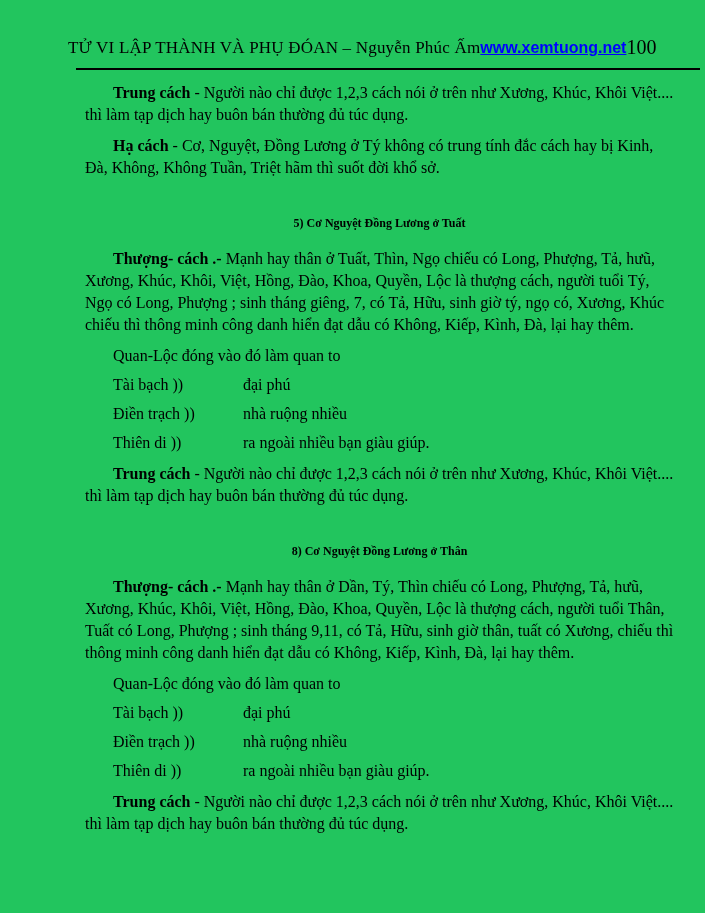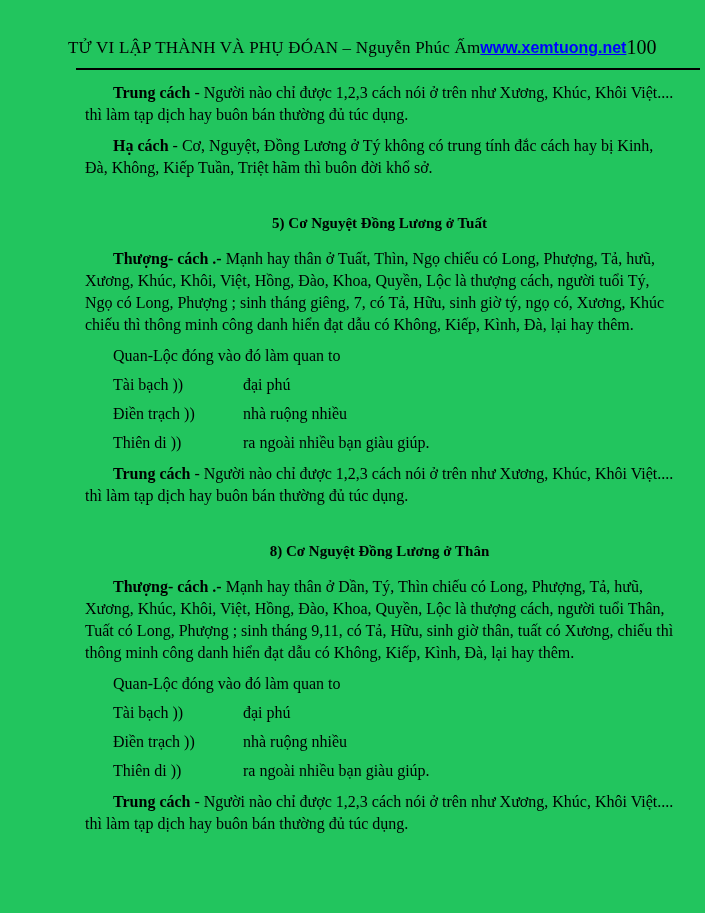--- a/index.html
+++ b/index.html
@@ -28,21 +28,21 @@
     color:#0000ff;
     text-decoration:underline;
     cursor:pointer;
   }
   .pageno{font-size:20px;color:#000;}
   .rule{border-top:2px solid #000;margin:9px 5px 0 76px;height:0;}
   .content{margin:12px 31px 0 85px;line-height:22px;text-align:left;}
   p.para{margin:9px 0;text-indent:28px;}
   p.para b{font-weight:bold;}
   h2.sect{
-    font-size:15px;
+    font-size:12px;
     font-weight:bold;
     text-align:center;
     margin:33px 0 14px 0;
   }
   .kv{display:flex;margin:7px 0;padding-left:28px;}
   .kv-label{min-width:130px;white-space:nowrap;}
   .kv-value{white-space:nowrap;}
 </style>
 </head>
 <body>
@@ -54,21 +54,21 @@
     <span class="header-right">
       <a class="header-link">www.xemtuong.net</a>
         <span class="pageno">100</span>
     </span>
   </div>
   <div class="rule"></div>
 
   <div class="content">
 
     <p class="para"><b>Trung cách</b><span> - Người nào chỉ được 1,2,3 cách nói ở trên như Xương, Khúc, Khôi Việt.... thì làm tạp dịch hay buôn bán thường đủ túc dụng.</span></p>
-    <p class="para"><b>Hạ cách</b><span> - Cơ, Nguyệt, Đồng Lương ở Tý không có trung tính đắc cách hay bị Kinh, Đà, Không, Kiếp Tuần, Triệt hãm thì buôn đời khổ sở.</span></p>
+    <p class="para"><b>Hạ cách</b><span> - Cơ, Nguyệt, Đồng Lương ở Tý không có trung tính đắc cách hay bị Kinh, Đà, Không, Không Tuần, Triệt hãm thì suốt đời khổ sở.</span></p>
 
     <h2 class="sect">5) Cơ Nguyệt Đồng Lương ở Tuất</h2>
     <p class="para"><b>Thượng- cách .-</b><span> Mạnh hay thân ở Tuất, Thìn, Ngọ chiếu có Long, Phượng, Tả, hưũ, Xương, Khúc, Khôi, Việt, Hồng, Đào, Khoa, Quyền, Lộc là thượng cách, người tuổi Tý, Ngọ có Long, Phượng ; sinh tháng giêng, 7, có Tả, Hữu, sinh giờ tý, ngọ có, Xương, Khúc chiếu thì thông minh công danh hiển đạt dẫu có Không, Kiếp, Kình, Đà, lại hay thêm.</span></p>
 
     <div class="kv">
         <span class="kv-label">Quan-Lộc đóng vào đó làm quan to</span>
         <span class="kv-value"></span>
       </div>
     <div class="kv">
         <span class="kv-label">Tài bạch ))</span>

